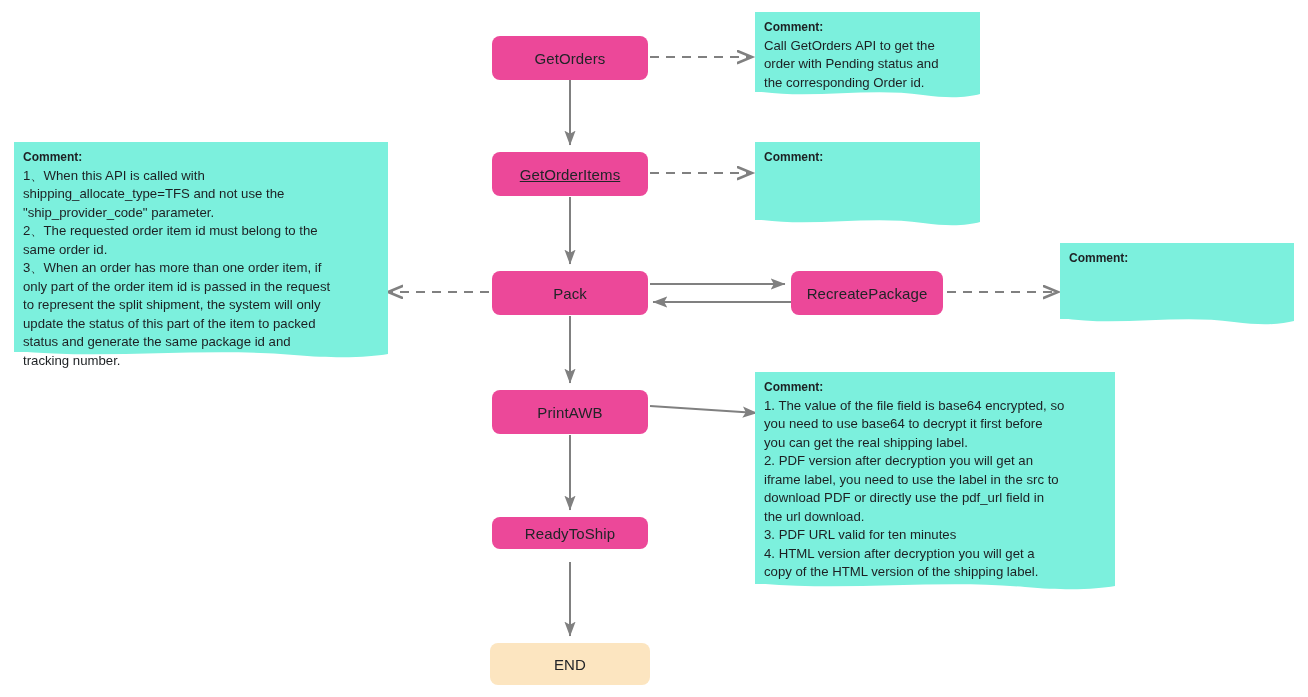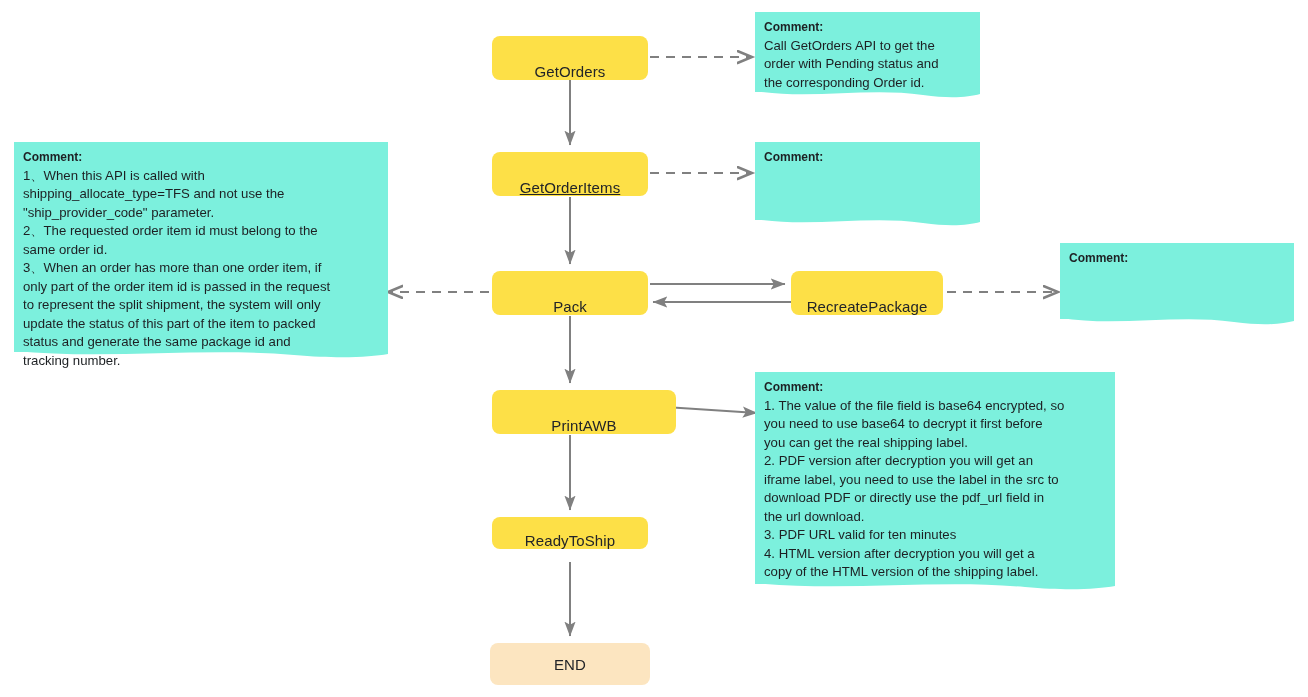--- a/index.html
+++ b/index.html
@@ -36,21 +36,21 @@
     position: absolute;
     display: flex;
     align-items: center;
     justify-content: center;
     border-radius: 8px;
     font-size: 15px;
     color: #222428;
     letter-spacing: .1px;
     white-space: nowrap;
   }
-  .node.process { background: #fde047; align-items: flex-end; }
+  .node.process { background: #ec4899; }
   .node.terminator { background: #fce5c0; text-align: center; }
 
   
   .comment {
     position: absolute;
     background: #7cf0dd;
     color: #1d2023;
     font-size: 13.2px;
     line-height: 18.5px;
     padding: 6px 9px 10px 9px;
@@ -121,21 +121,21 @@
   </div>
 
   <div class="node process" style="left:492px; top:271px; width:156px; height:44px;">
     <span>Pack</span>
   </div>
 
   <div class="node process" style="left:791px; top:271px; width:152px; height:44px;">
     <span>RecreatePackage</span>
   </div>
 
-  <div class="node process" style="left:492px; top:390px; width:184px; height:44px;">
+  <div class="node process" style="left:492px; top:390px; width:156px; height:44px;">
     <span>PrintAWB</span>
   </div>
 
   <div class="node process" style="left:492px; top:517px; width:156px; height:32px;">
     <span>ReadyToShip</span>
   </div>
 
   <div class="node terminator" style="left:490px; top:643px; width:160px; height:42px;">
     <span>END</span>
   </div>

